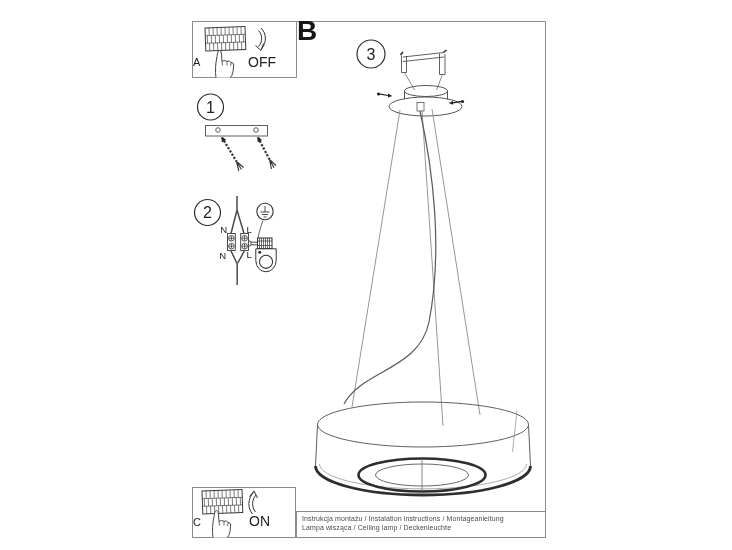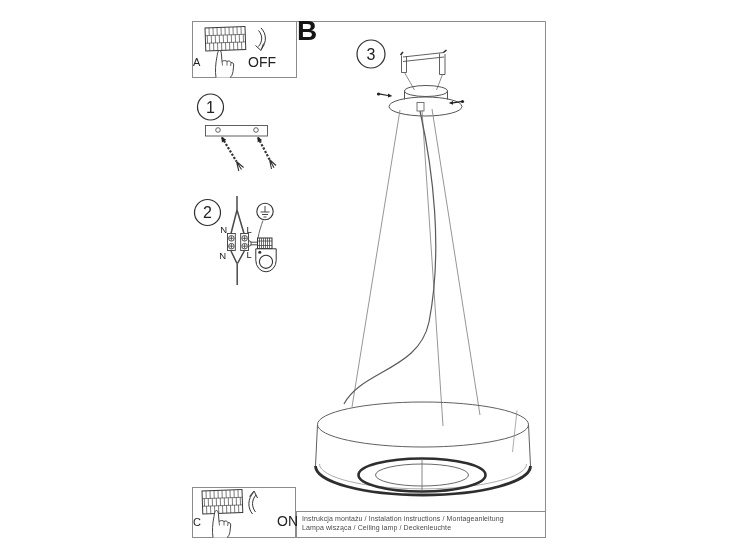--- a/index.html
+++ b/index.html
@@ -3,21 +3,21 @@
 <meta charset="utf-8">
 <style>
   html,body{margin:0;padding:0;background:#fff;}
   #stage{position:relative;width:732px;height:550px;background:#ffffff;overflow:hidden;
          font-family:"Liberation Sans","DejaVu Sans",sans-serif;color:#1f1f1f;}
   .abs{position:absolute;line-height:1;}
   #b-letter{left:297px;top:17px;font-size:28px;font-weight:700;color:#151515;}
   #a-label{left:193px;top:57px;font-size:11px;color:#222;}
   #c-label{left:193px;top:517px;font-size:11px;color:#222;}
   #off-label{left:248px;top:55px;font-size:14px;color:#222;text-align:right;}
-  #on-label{left:249px;top:514px;font-size:14px;color:#222;margin-left:28px;}
+  #on-label{left:249px;top:514px;font-size:14px;color:#222;}
   .footer-line{left:302px;font-size:7px;color:#4a4a4a;letter-spacing:.1px;white-space:nowrap;}
   #footer-1{top:515px;}
   #footer-2{top:524px;}
   svg{position:absolute;left:0;top:0;}
   svg text{font-family:"Liberation Sans","DejaVu Sans",sans-serif;fill:#222;}
   .stepnum{font-size:16px;text-anchor:middle;}
   .wirelabel{font-size:9.5px;}
 </style>
 </head>
 <body>

